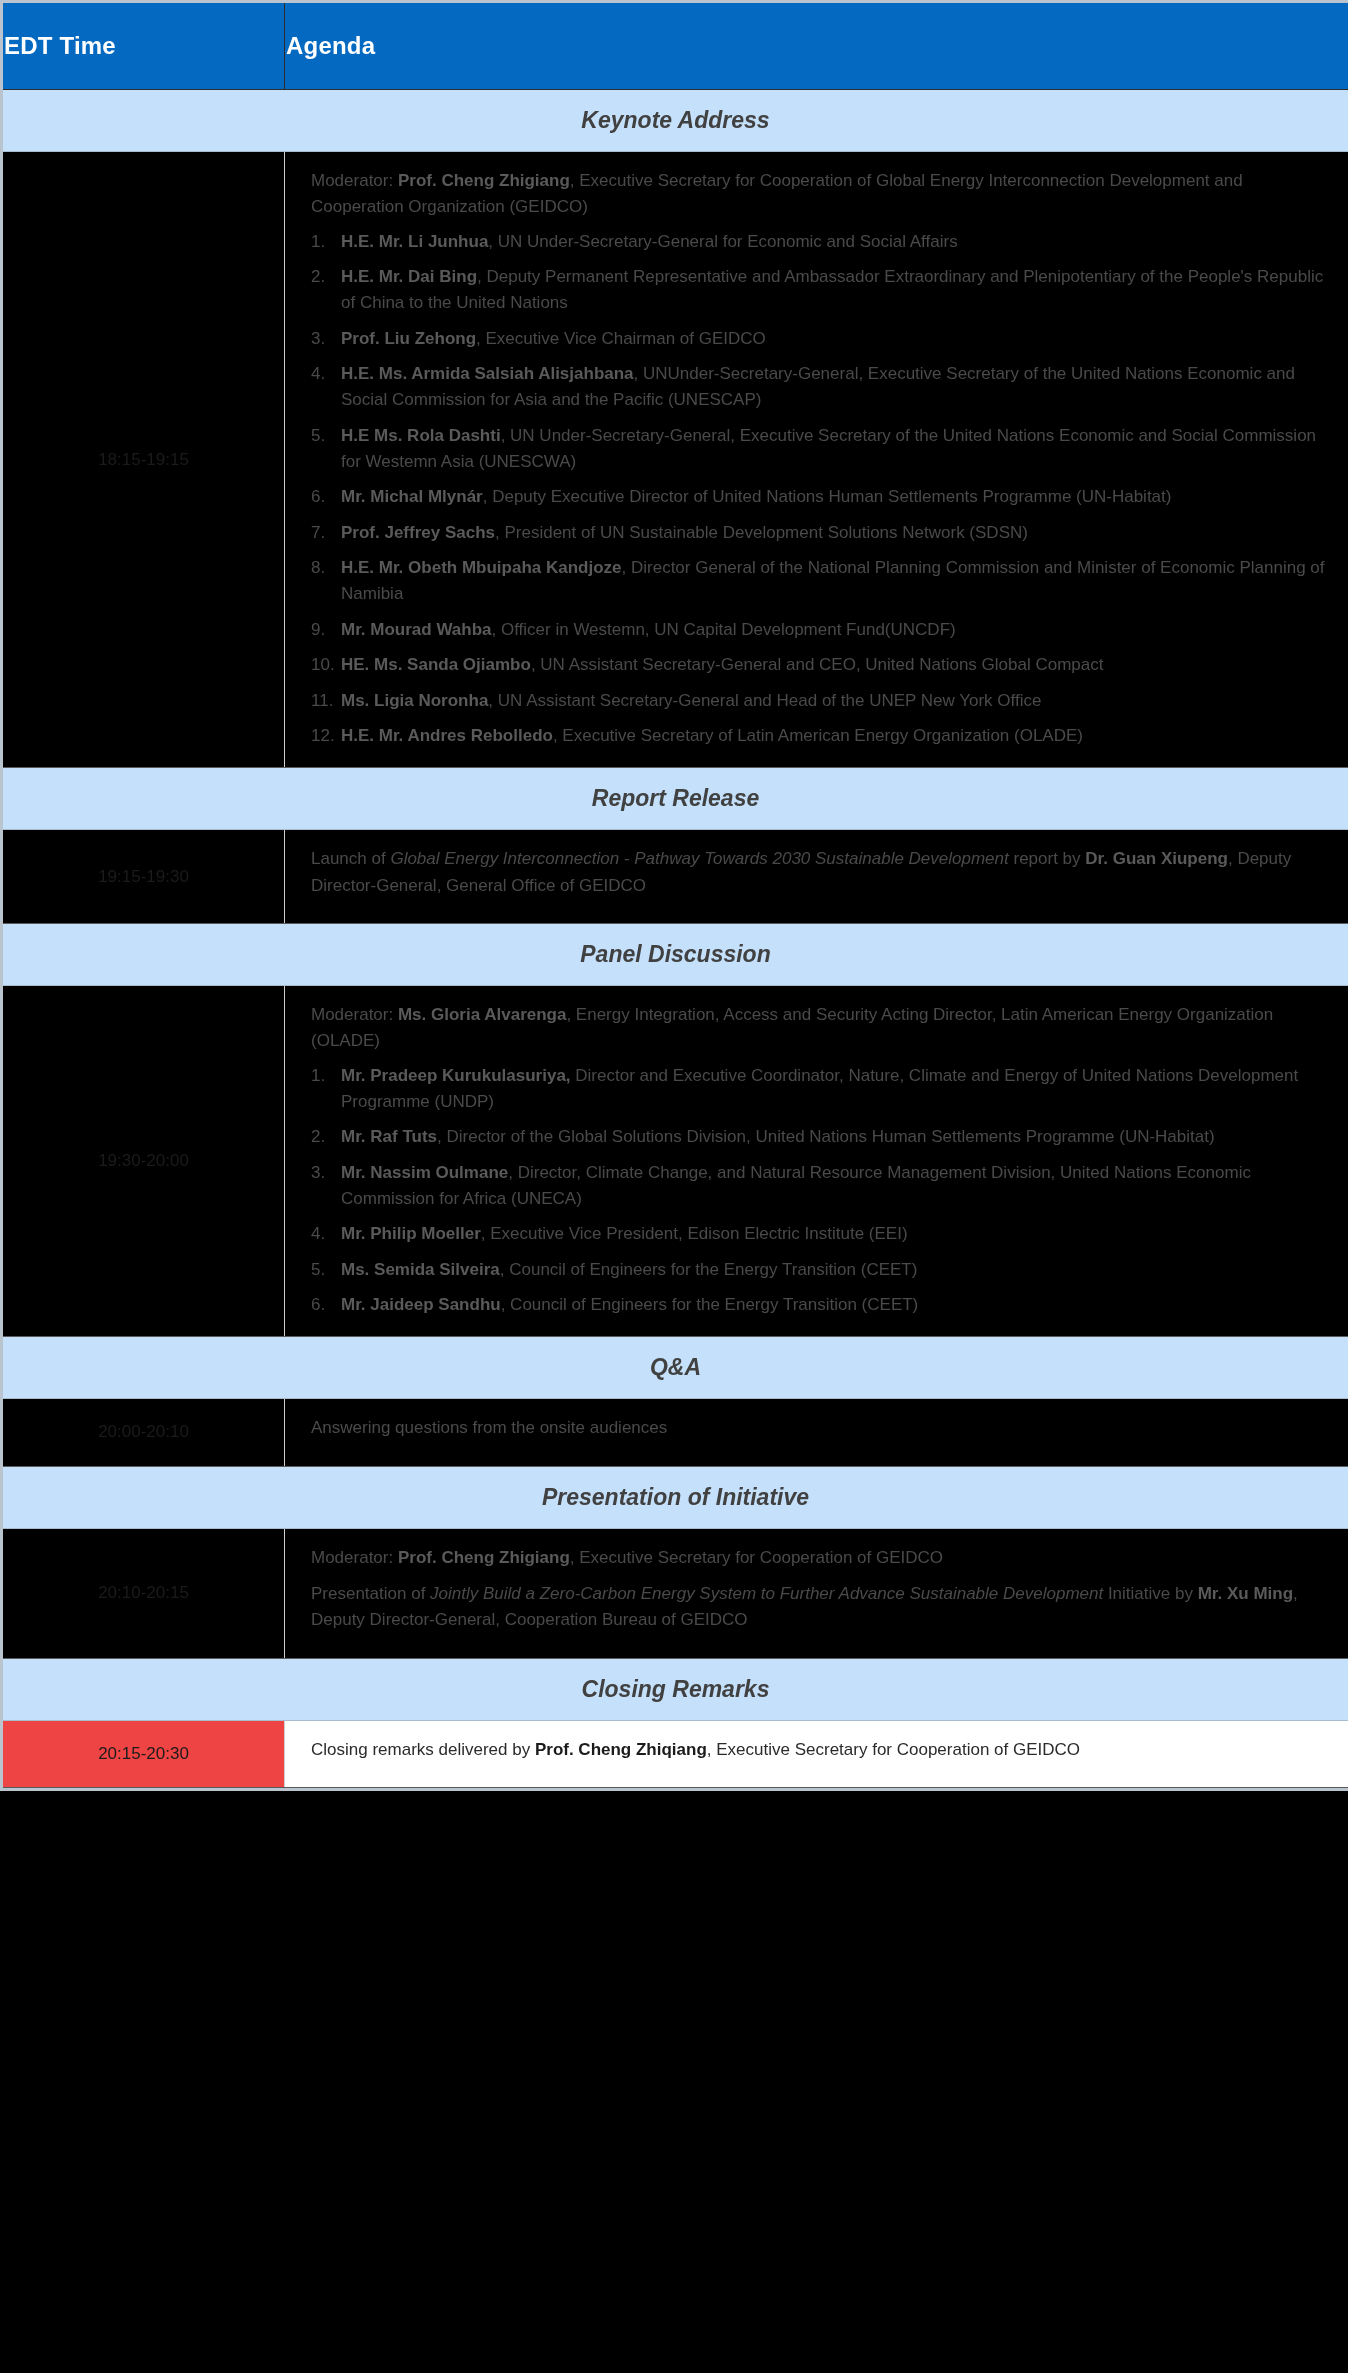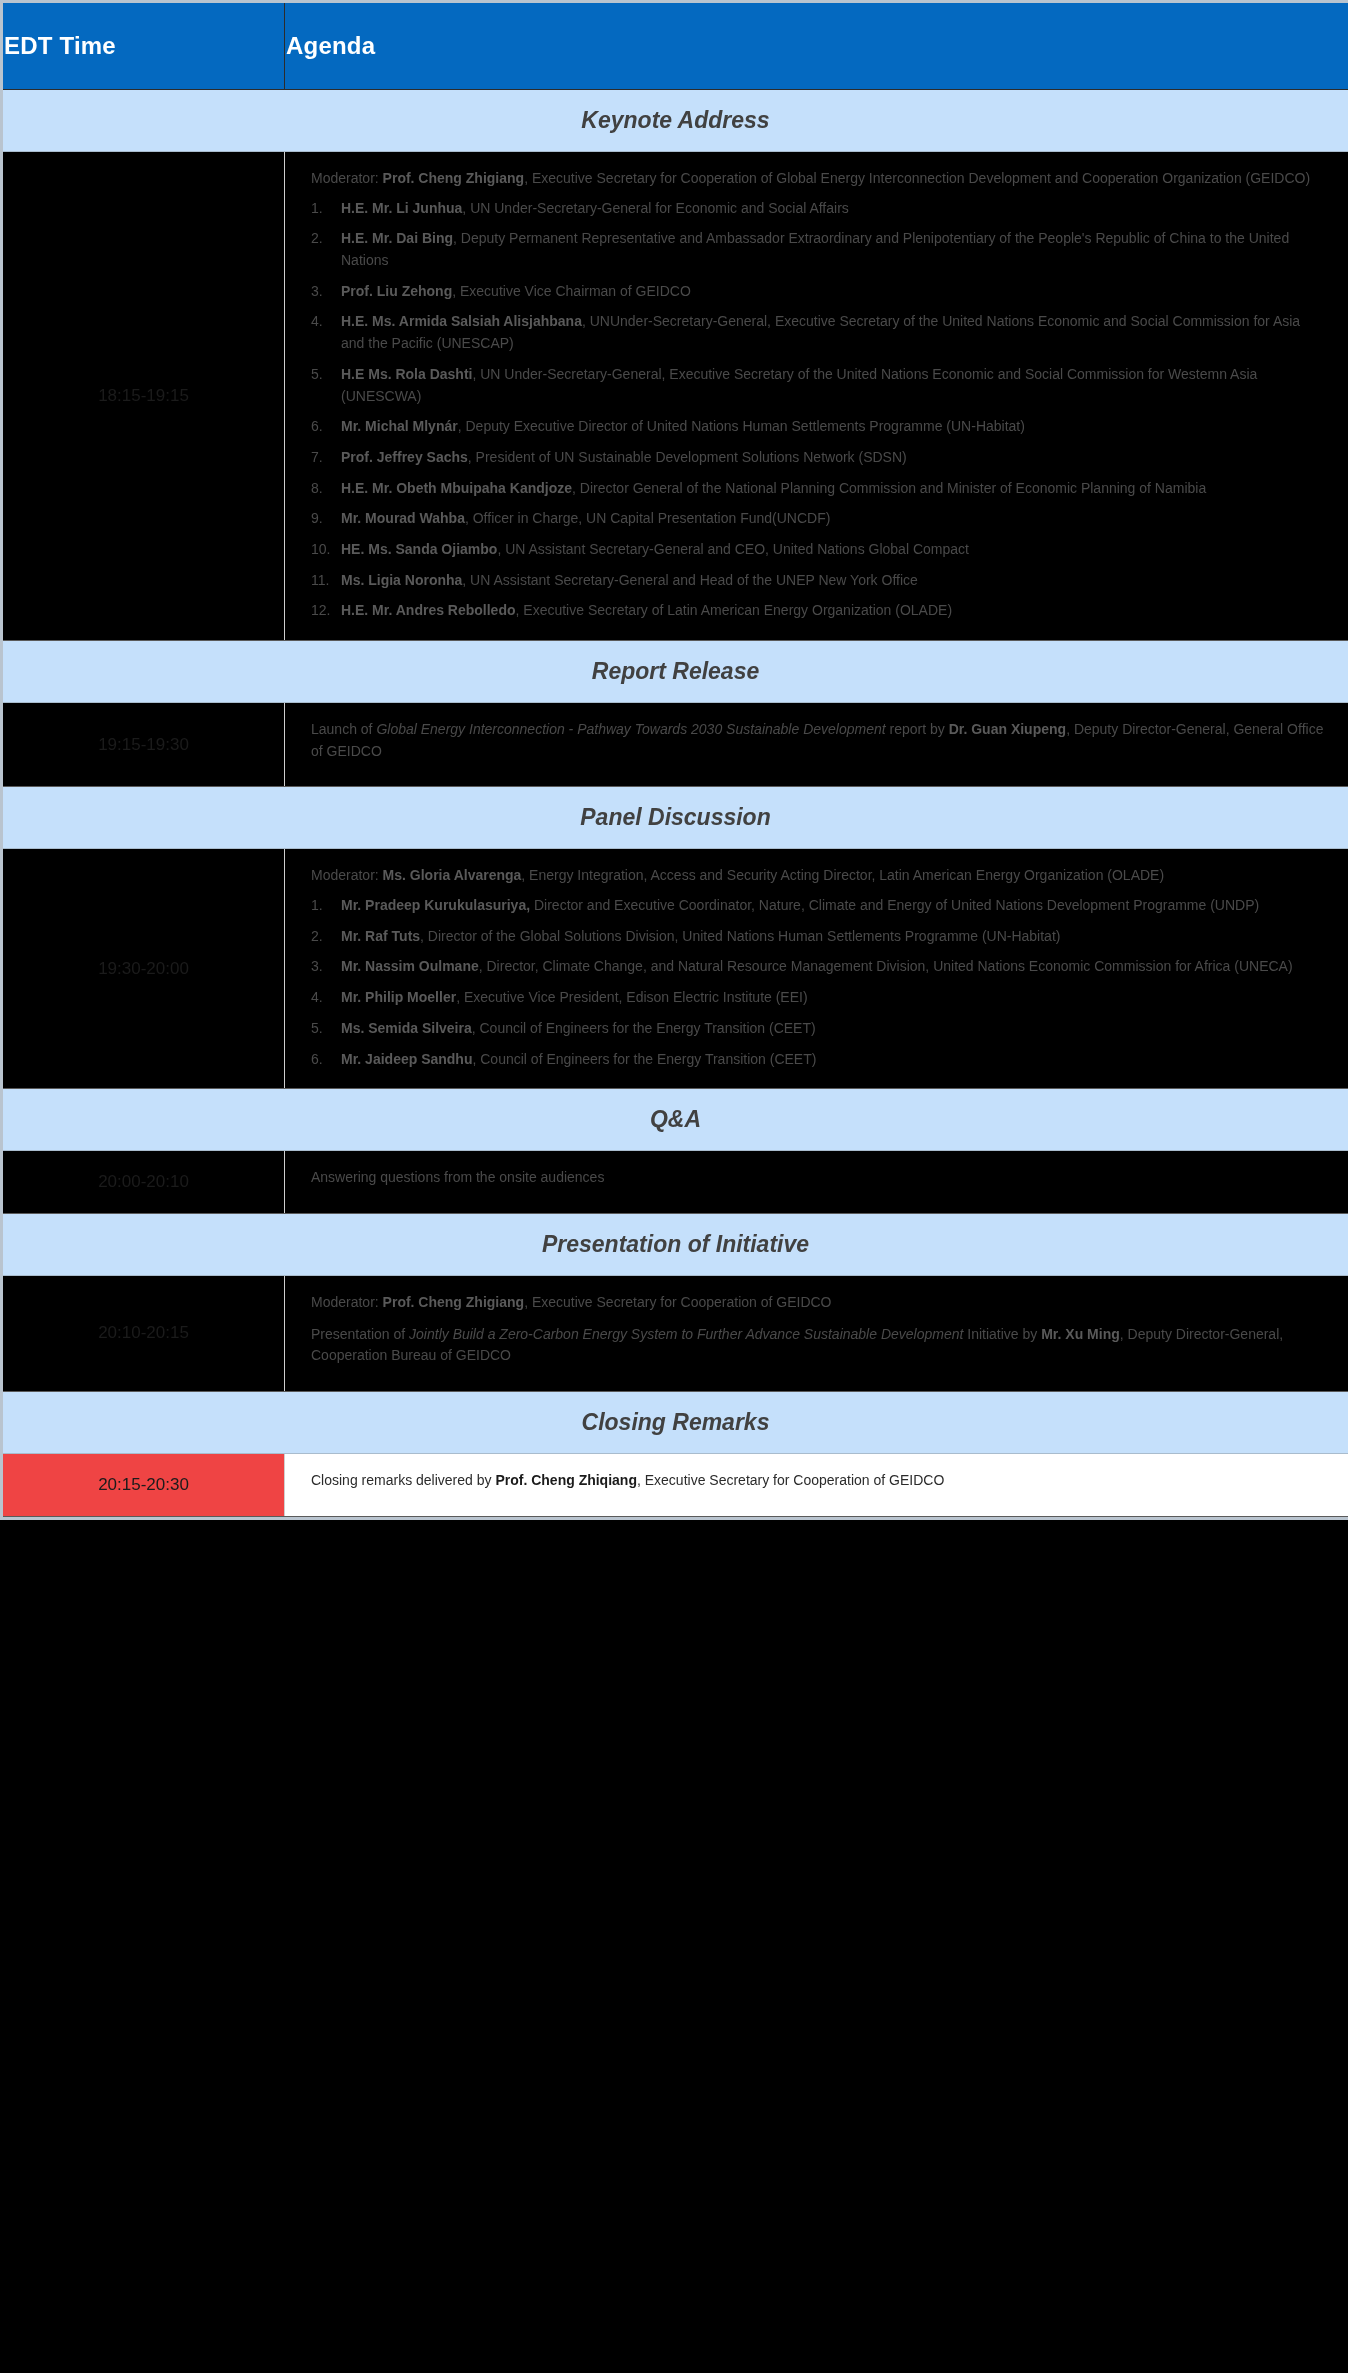--- a/index.html
+++ b/index.html
@@ -67,21 +67,21 @@
     text-align: center;
     color: #1b1b1b;
     font-size: 17px;
     padding: 10px 6px;
   }
   tr.content-row td.cell-agenda {
     border-left: none;
     border-right: 3px solid #b9c4cf;
     padding: 16px 22px 18px 26px;
     color: #4a4a4a;
-    font-size: 14px;
+    font-size: 17px;
     line-height: 1.55;
     text-align: left;
     vertical-align: top;
   }
 
   
   tr.content-row.light td.cell-agenda {
     background: #ffffff;
     color: #2b2b2b;
   }
@@ -177,21 +177,21 @@
             <li>
                 <span class="num">7.</span>
                 <span class="txt"><b>Prof. Jeffrey Sachs</b><span>, President of UN Sustainable Development Solutions Network (SDSN)</span></span>
               </li>
             <li>
                 <span class="num">8.</span>
                 <span class="txt"><b>H.E. Mr. Obeth Mbuipaha Kandjoze</b><span>, Director General of the National Planning Commission and Minister of Economic Planning of Namibia</span></span>
               </li>
             <li>
                 <span class="num">9.</span>
-                <span class="txt"><b>Mr. Mourad Wahba</b><span>, Officer in Charge, UN Capital Presentation Fund(UNCDF)</span></span>
+                <span class="txt"><b>Mr. Mourad Wahba</b><span>, Officer in Westemn, UN Capital Development Fund(UNCDF)</span></span>
               </li>
             <li>
                 <span class="num">10.</span>
                 <span class="txt"><b>HE. Ms. Sanda Ojiambo</b><span>, UN Assistant Secretary-General and CEO, United Nations Global Compact</span></span>
               </li>
             <li>
                 <span class="num">11.</span>
                 <span class="txt"><b>Ms. Ligia Noronha</b><span>, UN Assistant Secretary-General and Head of the UNEP New York Office</span></span>
               </li>
             <li>

